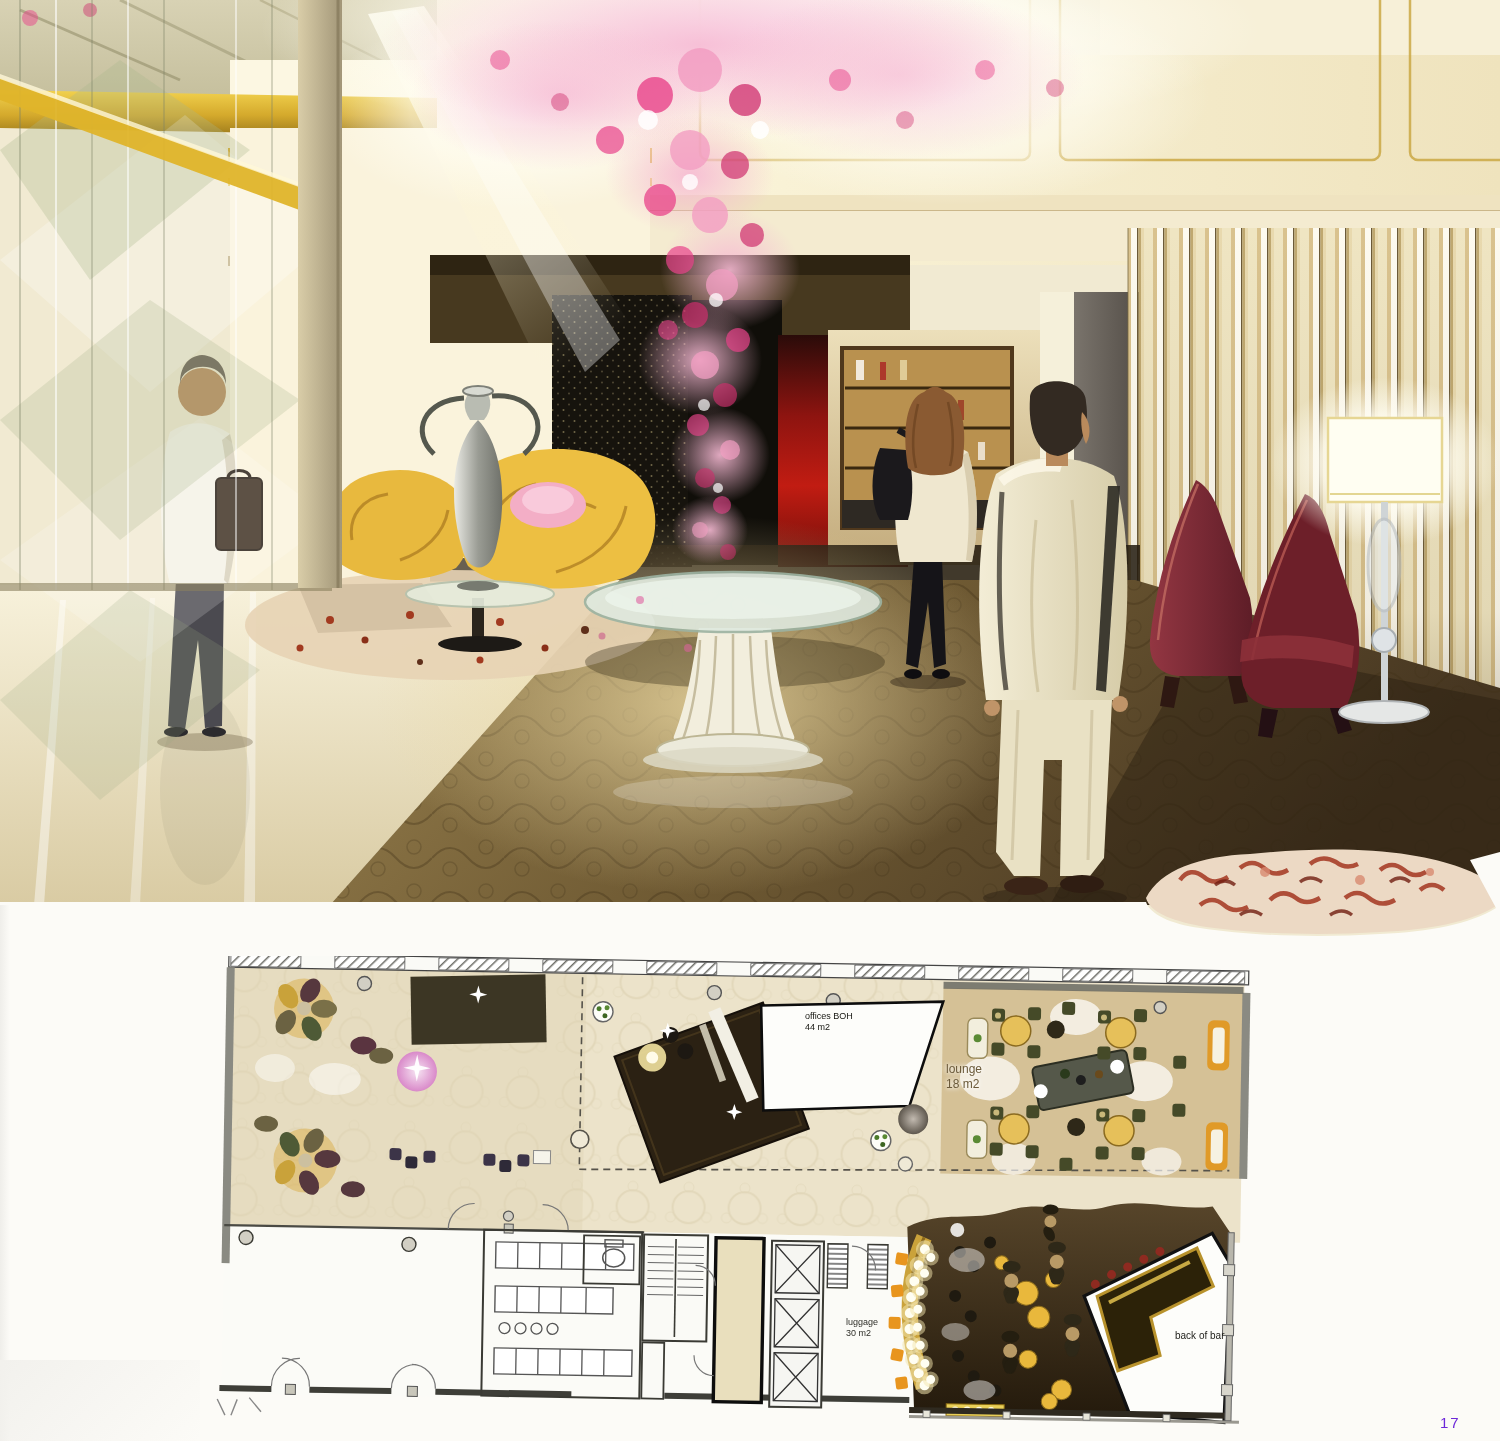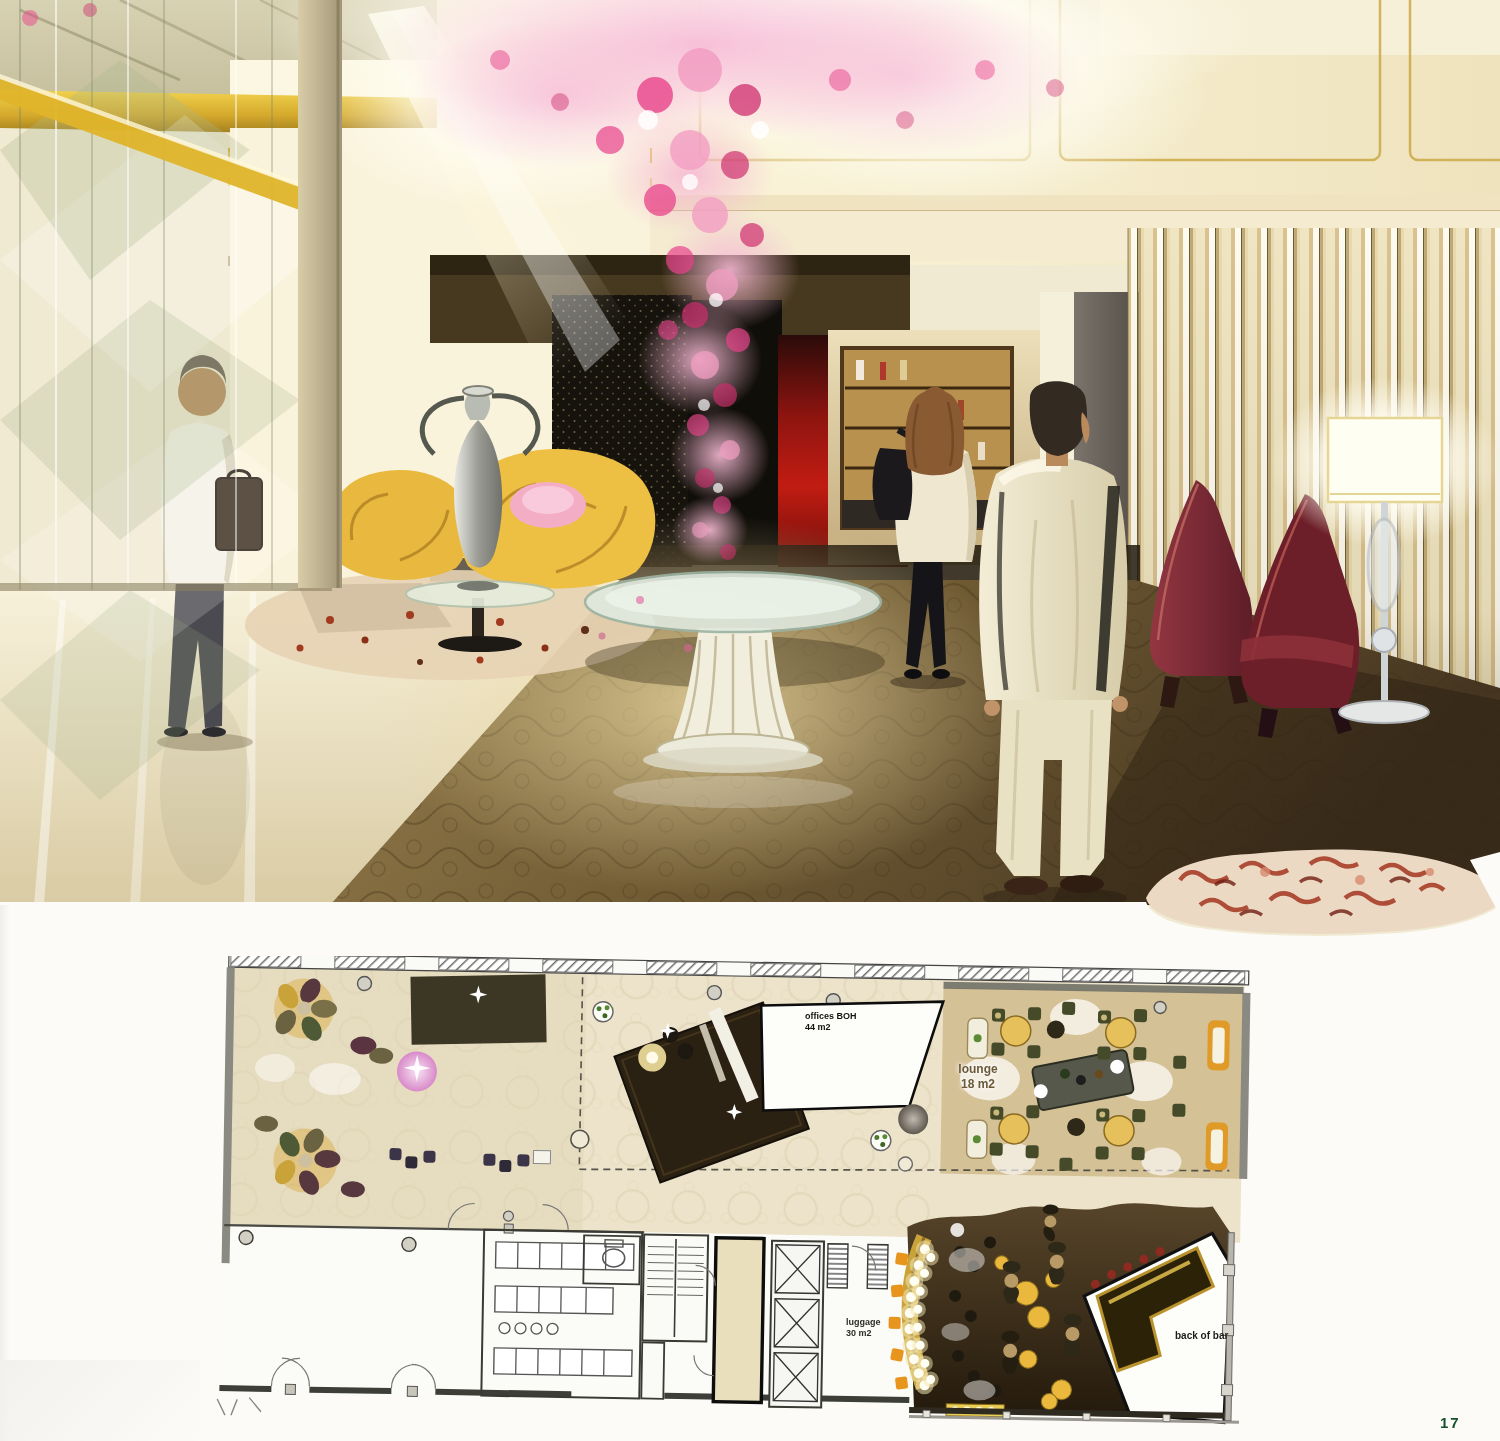--- a/index.html
+++ b/index.html
@@ -1,26 +1,26 @@
 <!DOCTYPE html>
 <html><head>
 <meta charset="utf-8">
 <style>
   html,body{margin:0;padding:0;background:#ffffff;}
   .page{position:relative;width:1500px;height:1441px;background:#fcfbf7;overflow:hidden;
-        font-family:"Liberation Sans", sans-serif;font-weight:bold;}
+        font-family:"Liberation Sans", sans-serif;}
   .artwork{position:absolute;left:0;top:0;width:1500px;height:940px;}
   .planwrap{position:absolute;left:213px;top:956px;width:1044px;height:484px;}
   .plan-label{position:absolute;white-space:pre;pointer-events:none;}
   .lbl-offices{left:805px;top:1011px;font-size:9px;line-height:11px;color:#15150f;}
   .lbl-lounge{left:946px;top:1062px;font-size:12px;line-height:15px;color:#6b5a3a;
-              text-align:center;width:64px;text-shadow:0 0 4px #fff,0 0 6px #fff;}
+              text-align:left;width:64px;text-shadow:0 0 4px #fff,0 0 6px #fff;}
   .lbl-luggage{left:846px;top:1294px;font-size:9px;line-height:11px;color:#2e2e28;margin-top:23px;}
   .lbl-backbar{left:1175px;top:1330px;font-size:10px;color:#1d1d18;}
-  .page-number{position:absolute;left:1440px;top:1414px;font-size:15px;color:#14532d;letter-spacing:2px;}
+  .page-number{position:absolute;left:1440px;top:1414px;font-size:15px;color:#6d28d9;letter-spacing:2px;}
   .edge-shade{position:absolute;left:0;top:905px;width:10px;height:536px;
               background:linear-gradient(90deg,#efeeea,rgba(252,251,247,0));}
   .corner-shade{position:absolute;left:0;top:1360px;width:200px;height:81px;
               background:linear-gradient(135deg,#f2f1ed,rgba(252,251,247,0));}
 </style>
 </head>
 <body>
 
 <div class="page">
 

